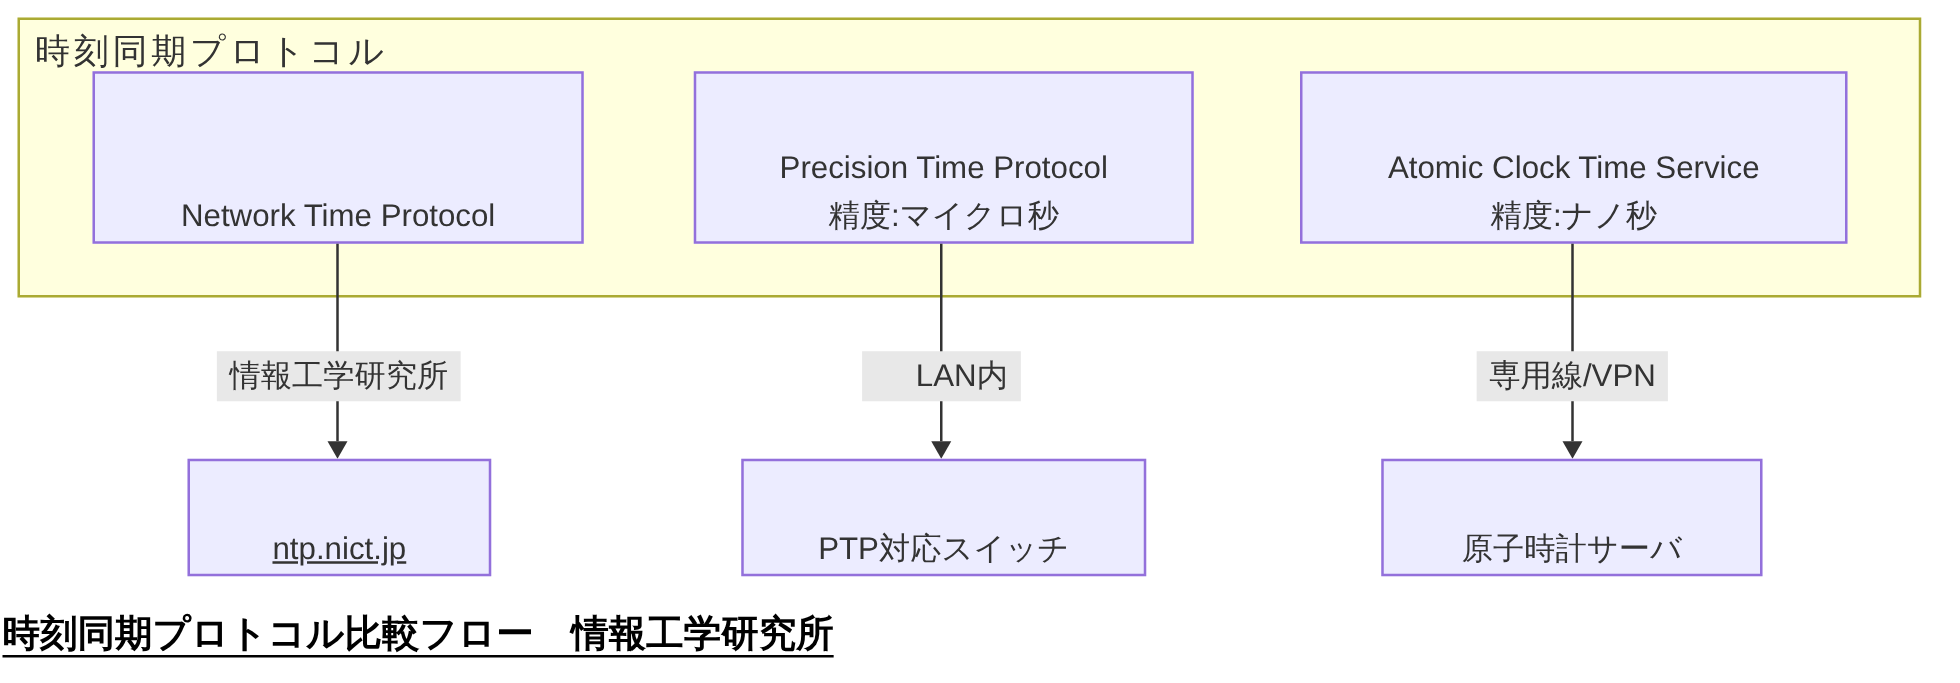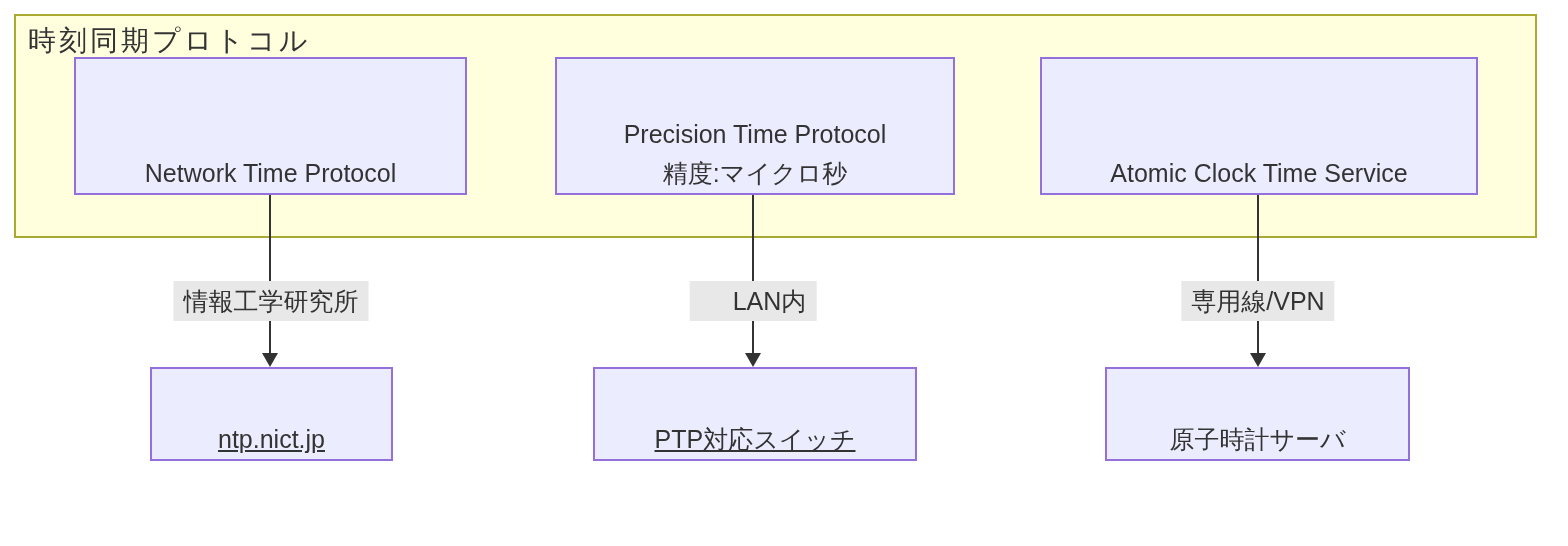--- a/index.html
+++ b/index.html
@@ -52,21 +52,21 @@
     font-size: 25px;
     line-height: 39px;
     color: var(--text, #333333);
     box-sizing: content-box;
   }
   .p1 { left: 74px;   top: 57px; width: 389px; height: 134px; }
   .p2 { left: 555px;  top: 57px; width: 396px; height: 134px; }
   .p3 { left: 1040px; top: 57px; width: 434px; height: 134px; }
 
   .t1 { left: 150px;  top: 367px; width: 239px; height: 90px; text-decoration: underline; }
-  .t2 { left: 593px;  top: 367px; width: 320px; height: 90px; text-decoration: underline; }
+  .t2 { left: 593px;  top: 367px; width: 320px; height: 90px; }
   .t3 { left: 1105px; top: 367px; width: 301px; height: 90px; }
 
   
   .connector {
     position: absolute;
     top: 195px;
     width: 2px;
     height: 158px;
     background: var(--line, #333333);
   }
@@ -128,20 +128,21 @@
 
   <div class="node p1">
     <div>Network Time Protocol</div>
   </div>
   <div class="node p2">
     <div>Precision Time Protocol</div>
     <div>精度:マイクロ秒</div>
   </div>
   <div class="node p3">
     <div>Atomic Clock Time Service</div>
+    <div>精度:ナノ秒</div>
   </div>
 
   <div class="connector c1"></div>
   <div class="arrowhead a1"></div>
   <div class="edge-label l1">情報工学研究所</div>
 
   <div class="connector c2"></div>
   <div class="arrowhead a2"></div>
   <div class="edge-label l2">LAN内</div>
 
@@ -152,14 +153,15 @@
   <div class="node t1">
     <div>ntp.nict.jp</div>
   </div>
   <div class="node t2">
     <div>PTP対応スイッチ</div>
   </div>
   <div class="node t3">
     <div>原子時計サーバ</div>
   </div>
 
+  <div class="caption">時刻同期プロトコル比較フロー　情報工学研究所</div>
 
 </div>
 
 </body></html>

